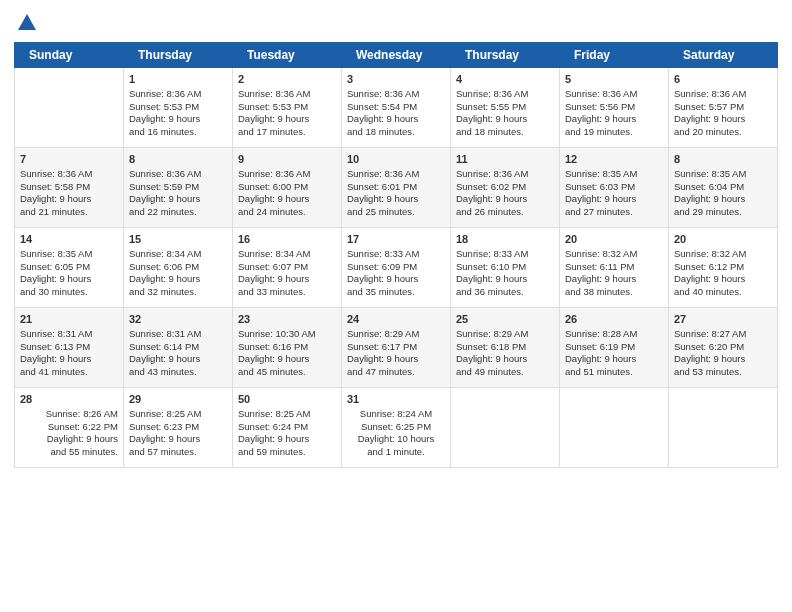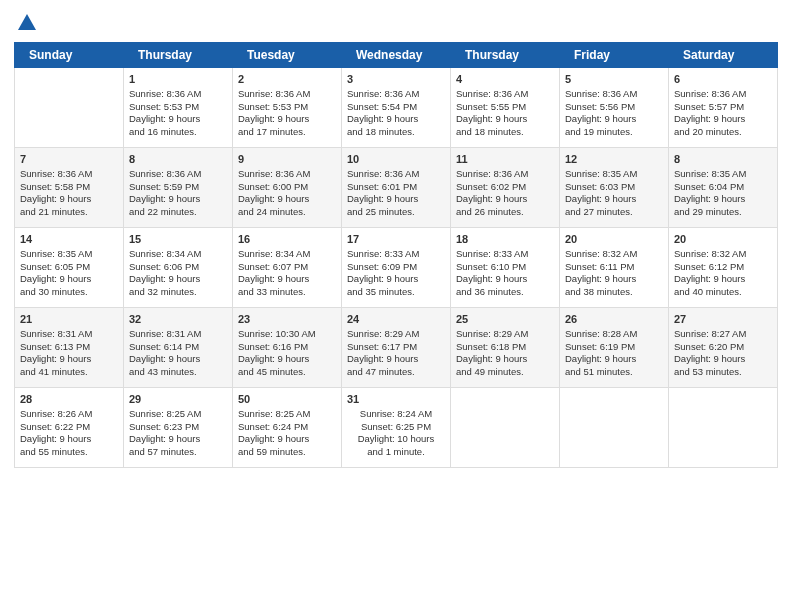--- a/index.html
+++ b/index.html
@@ -320,21 +320,21 @@
             <span class="day-number">27</span>
             <div class="day-info" style="white-space: pre-line;">Sunrise: 8:27 AM
 Sunset: 6:20 PM
 Daylight: 9 hours
 and 53 minutes.</div>
           </td>
         </tr>
         <tr>
           <td>
             <span class="day-number">28</span>
-            <div class="day-info" style="white-space: pre-line;">Sunrise: 8:26 AM
+            <div class="day-info" style="white-space: pre-line; text-align: right;">Sunrise: 8:26 AM
 Sunset: 6:22 PM
 Daylight: 9 hours
 and 55 minutes.</div>
           </td>
           <td>
             <span class="day-number">29</span>
             <div class="day-info" style="white-space: pre-line;">Sunrise: 8:25 AM
 Sunset: 6:23 PM
 Daylight: 9 hours
 and 57 minutes.</div>

